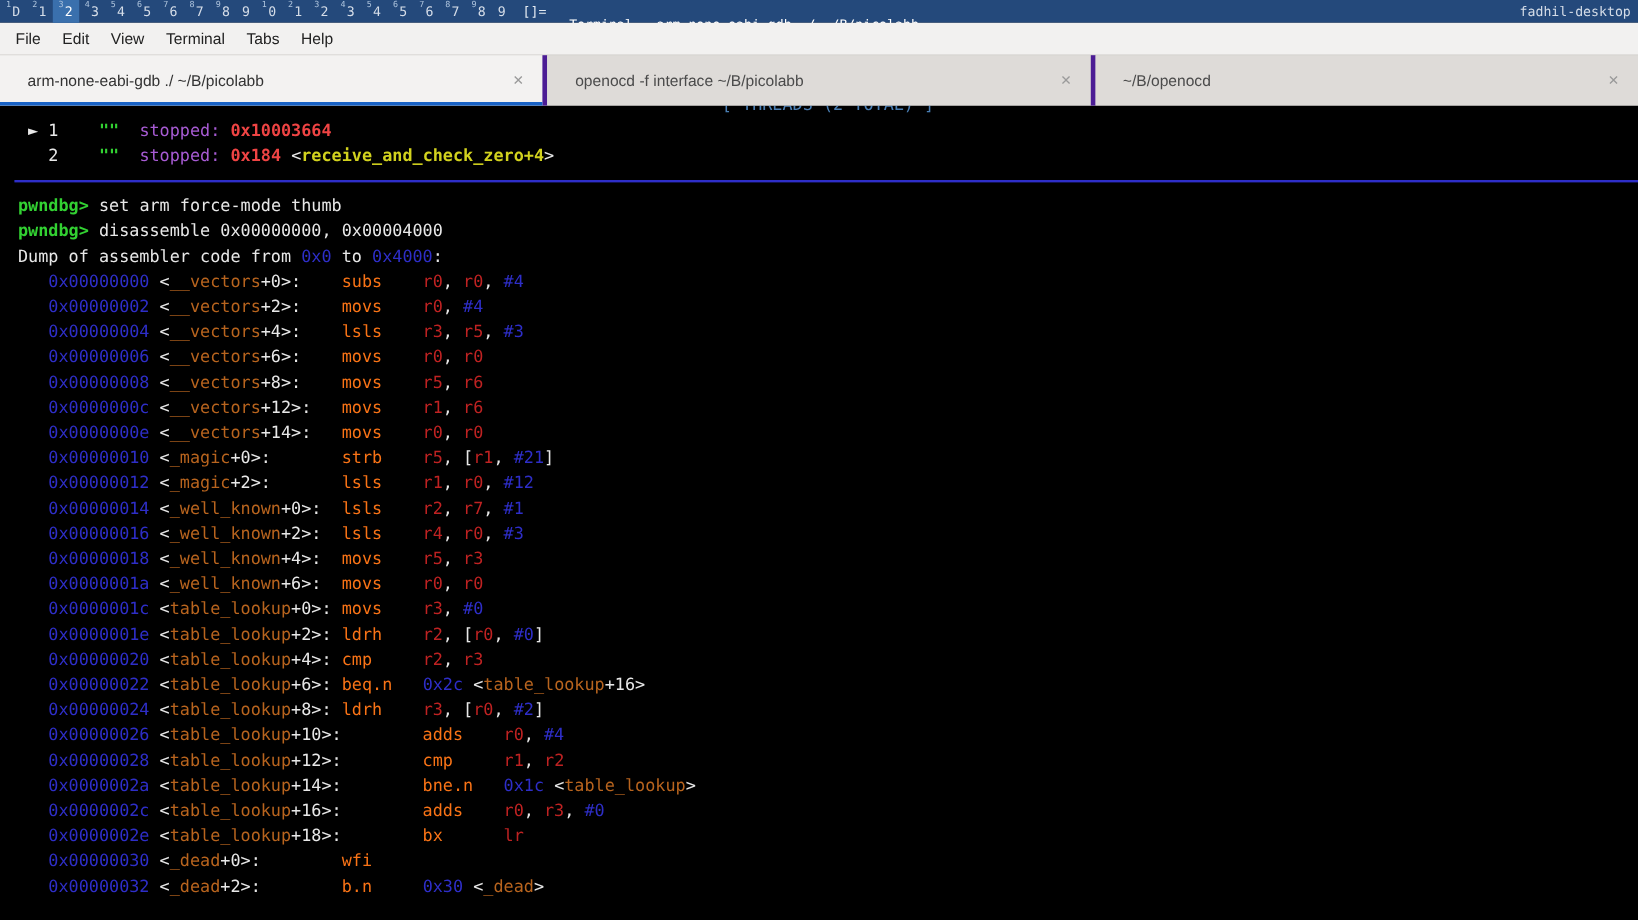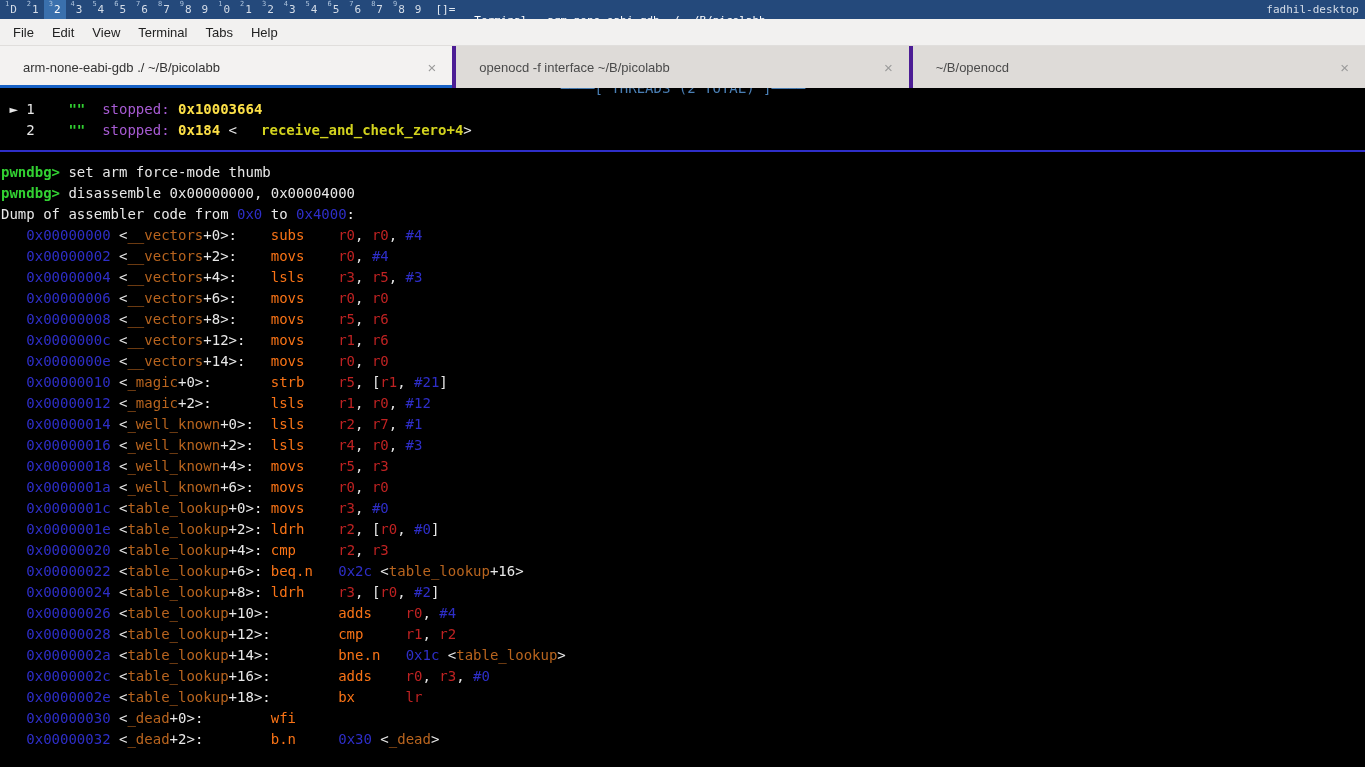--- a/index.html
+++ b/index.html
@@ -43,39 +43,39 @@
   .tab:last-child { border-right: none; }
   .tab.active { background: #f3f2f1; color: #333; }
   .tab.active::after {
     content: ""; position: absolute; left: 0; right: 0; bottom: 0; height: 3px; background: #1862c6;
   }
   .tab-title { white-space: nowrap; overflow: hidden; text-overflow: ellipsis; }
   .tab-close { margin-left: auto; padding-left: 12px; color: #9a9a9a; font-size: 15px; line-height: 1; }
 
   
   .terminal {
-    flex: 1; background: #000; overflow: hidden; padding-left: 1px;
+    flex: 1; background: #000; overflow: hidden; padding-left: 15px;
     font: 14px "DejaVu Sans Mono", monospace; line-height: 21px; color: #e8e8e8;
   }
   .tline { white-space: pre; height: 21px; }
   .center { text-align: center; }
   .clip { margin-top: -10px; }
   .divider { position: relative; }
   .divider::after {
     content: ""; position: absolute; left: -3px; right: 0; top: 9px; height: 2px; background: #2e2ec8;
   }
   .w  { color: #e8e8e8; }
   .b  { color: #2e2ec8; }
   .o  { color: #b8641e; }
   .g  { color: #f97316; }
   .r  { color: #bf2222; }
   .gb { color: #32d132; font-weight: bold; }
   .p  { color: #a75bd3; }
-  .wb { color: #fde047; font-weight: bold; }
-  .yb { color: #d2d21e; font-weight: bold; margin-left: 24px; }
+  .wb { color: #ef4444; font-weight: bold; }
+  .yb { color: #d2d21e; font-weight: bold; }
   .hd { color: #4a7fb5; }
 </style>
 </head>
 <body>
 
 <div class="screen">
 
   <div class="taskbar">
     <div class="tags">
         <span class="tag">

